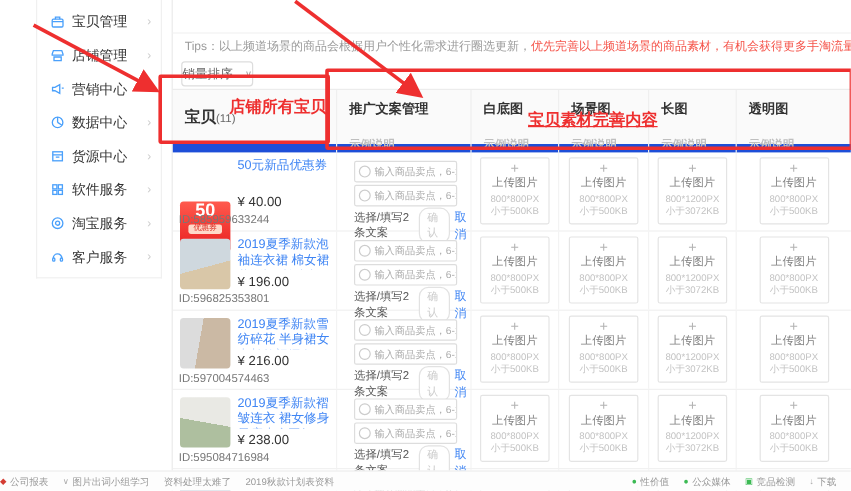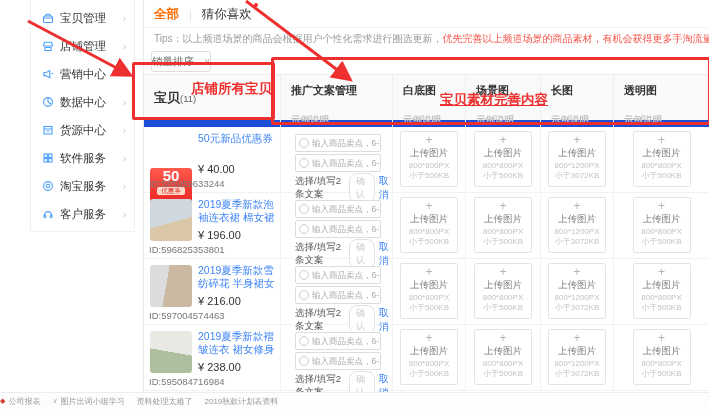--- a/index.html
+++ b/index.html
@@ -167,25 +167,20 @@
           <rect x="1.9" y="7" width="1.8" height="2.6" rx="0.8"></rect>
           <rect x="8.3" y="7" width="1.8" height="2.6" rx="0.8"></rect>
         </g>
       </svg>
     <span class="side-label">客户服务</span>
     <span class="side-chevron">›</span>
   </div>
 </div>
 
 <div class="content">
-  <div class="tabs">
-    <span class="tab-all">全部</span>
-    <span class="tab-sep">|</span>
-    <span class="tab-guess"><span>猜你喜欢</span><span class="tab-dot"></span></span>
-  </div>
   <div class="tabs-line"></div>
   <div class="tips">
     <span>Tips：以上频道场景的商品会根据用户个性化需求进行圈选更新，</span><span class="hl">优先完善以上频道场景的商品素材，有机会获得更多手淘流量</span>
   </div>
   <div class="sort">
     <span>销量排序</span>
     <span class="caret">∨</span>
   </div>
 
   <div class="table">
@@ -485,13 +480,31 @@
   <span class="bb-item">
       <span class="bb-icon gray-g">∨</span>
       <span>图片出词小组学习</span>
     </span>
   <span class="bb-item">
       <span>资料处理太难了</span>
     </span>
   <span class="bb-item">
       <span>2019秋款计划表资料</span>
     </span>
+  <span class="bb-right">
+    <span class="bb-item">
+        <span class="bb-icon green-g">●</span>
+        <span>性价值</span>
+      </span>
+    <span class="bb-item">
+        <span class="bb-icon green-g">●</span>
+        <span>公众媒体</span>
+      </span>
+    <span class="bb-item">
+        <span class="bb-icon green-g">▣</span>
+        <span>竞品检测</span>
+      </span>
+    <span class="bb-item">
+        <span class="bb-icon gray-g">↓</span>
+        <span>下载</span>
+      </span>
+  </span>
 </div>
 
 </body></html>

